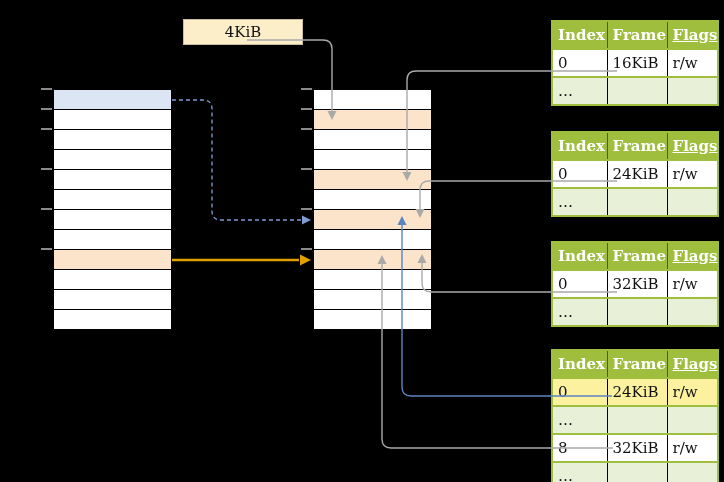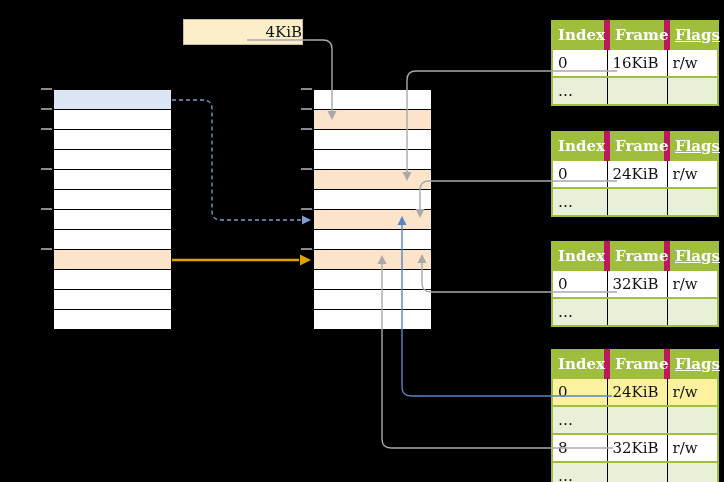--- a/index.html
+++ b/index.html
@@ -26,29 +26,29 @@
   .memcol{position:absolute;width:117px;border:1px solid #000;background:#000;}
   .mrow{height:19px;border-bottom:1px solid #000;background:#ffffff;}
   .mrow:last-child{border-bottom:none;}
   .mrow.hl-blue{background:var(--bluerow);}
   .mrow.hl-peach{background:var(--peach);}
   .tick{position:absolute;width:11px;height:2px;background:var(--tick);}
   
   #pagesize-box{
     position:absolute;left:183px;top:19px;width:118px;height:24px;
     background:var(--cream);border:1px solid var(--creamborder);
-    text-align:right;line-height:24px;font-size:15px;color:#111;
+    text-align:center;line-height:24px;font-size:15px;color:#111;
   }
   
   .ptable{position:absolute;left:551px;width:166px;}
   .ptable table{border-collapse:collapse;width:166px;table-layout:fixed;}
   .ptable th{
     background:var(--green);color:#ffffff;font-weight:bold;font-size:15px;
     text-align:left;padding:2px 0 2px 5px;height:22px;
-    border-right:6px solid #be185d;
+    border-right:1px solid #be185d;
   }
   .ptable th:last-child{border-right:none;text-decoration:underline;}
   .ptable td{
     background:#ffffff;color:#111;font-size:15px;height:22px;
     padding:2px 0 2px 5px;border-left:1px solid #000;border-right:1px solid #000;
     border-top:2px solid var(--green);border-bottom:2px solid var(--green);
     overflow:hidden;white-space:nowrap;
   }
   .ptable table{border:2px solid var(--green);}
   .ptable tbody tr:nth-child(even) td{background:var(--rowgreen);}

